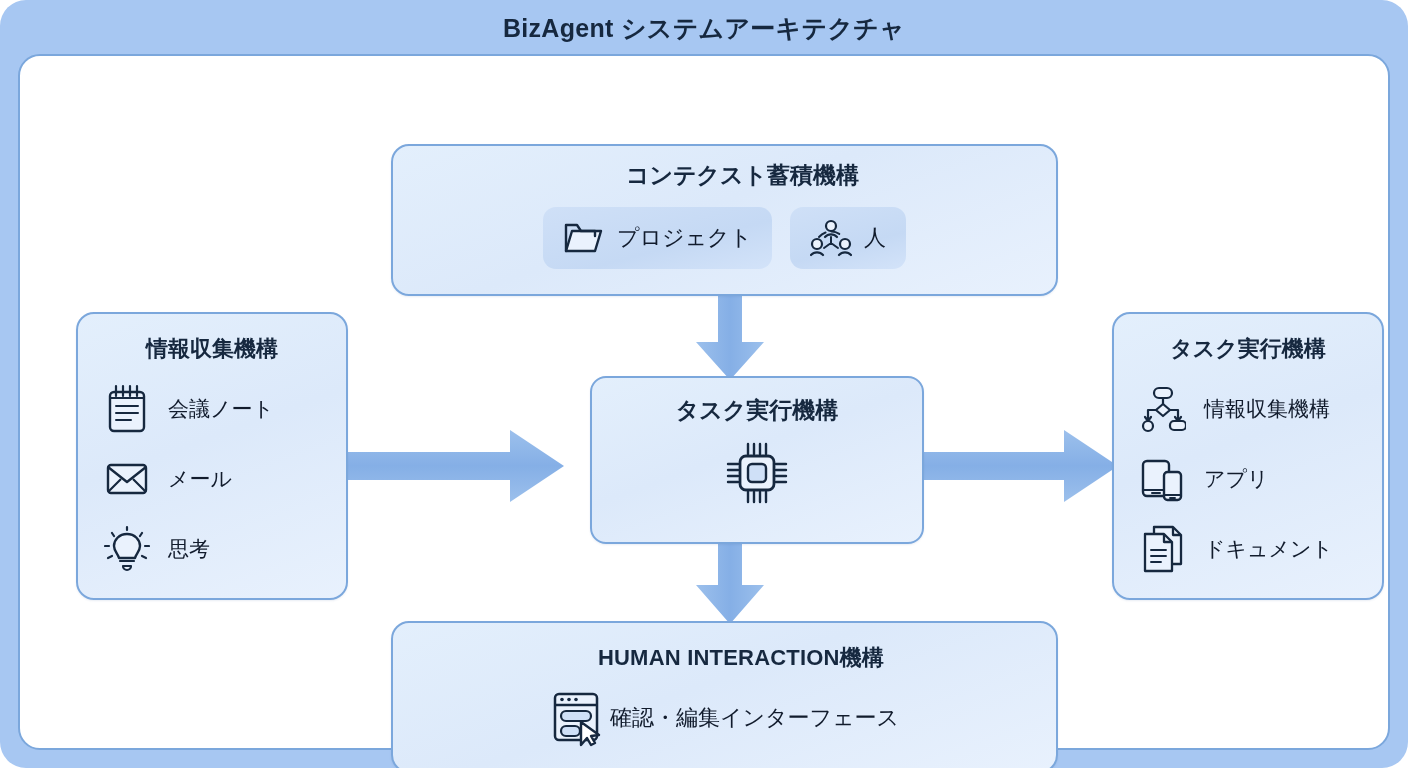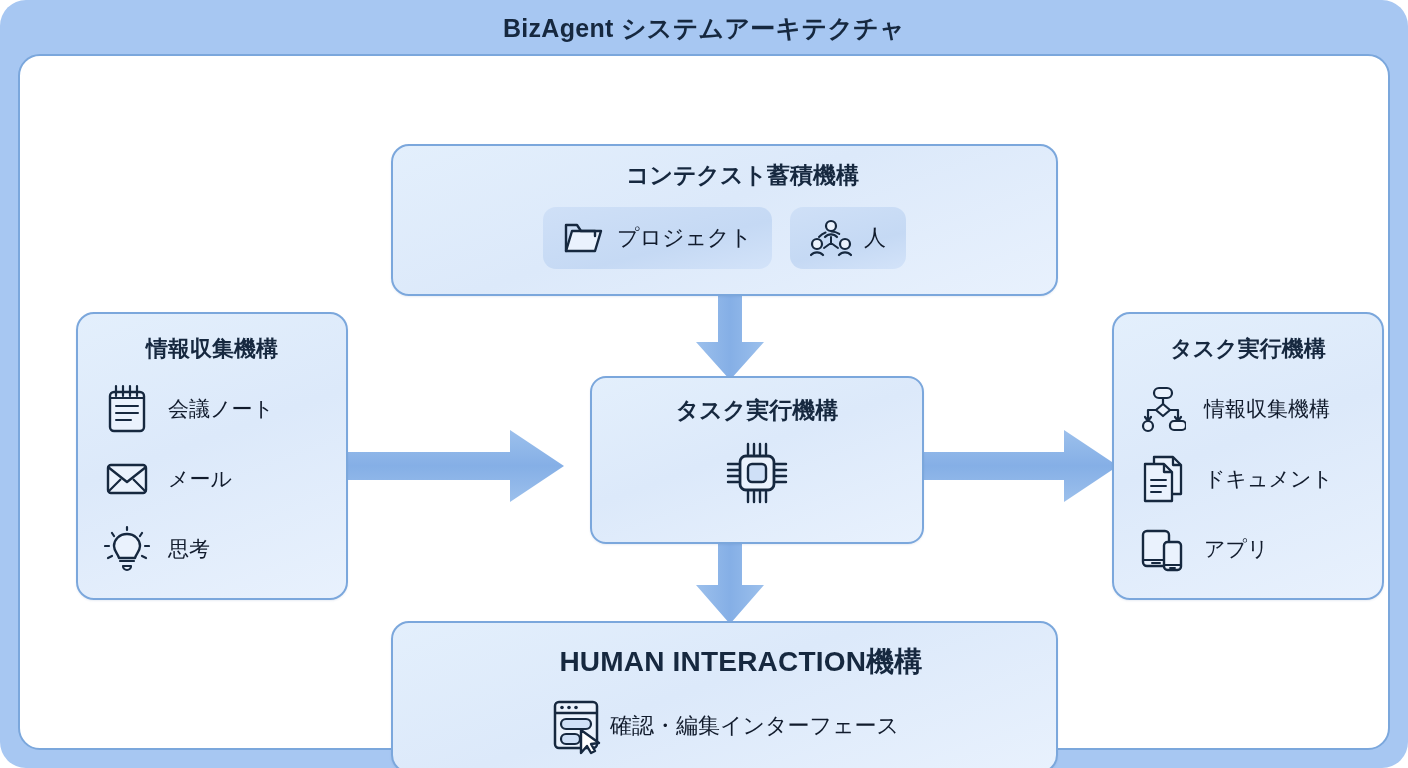--- a/index.html
+++ b/index.html
@@ -157,21 +157,21 @@
 
   
   #human-box {
     left: 371px;
     top: 565px;
     width: 667px;
     height: 152px;
   }
   #human-title {
     margin-top: 20px;
-    font-size: 28px;
+    font-size: 22px;
     letter-spacing: 0.2px;
     padding-left: 33px;
   }
   #human-row {
     display: flex;
     align-items: center;
     justify-content: center;
     gap: 0;
     margin-top: 16px;
   }
@@ -359,43 +359,43 @@
               <path d="M5 32 L8 36 L11 32 M35 32 L38 36 L41 32" fill="none" stroke="#16283f" stroke-width="2.2" stroke-linecap="round" stroke-linejoin="round"></path>
               <circle cx="8" cy="41" r="5" fill="#eaf2fd" stroke="#16283f" stroke-width="2.2"></circle>
               <rect x="30" y="36" width="16" height="9" rx="4" fill="#eaf2fd" stroke="#16283f" stroke-width="2.2"></rect>
             </svg>
           </span>
           <span class="side-label">情報収集機構</span>
         </div>
 
         <div class="side-row">
           <span>
-            <svg width="46" height="50" viewBox="0 0 46 50">
-              <path d="M14 3 L33 3 L41 11 L41 40 L14 40 Z" fill="#eaf2fd" stroke="#16283f" stroke-width="2.3" stroke-linejoin="round"></path>
-              <path d="M33 3 L33 11 L41 11" fill="none" stroke="#16283f" stroke-width="2.3" stroke-linejoin="round"></path>
-              <path d="M5 10 L24 10 L32 18 L32 47 L5 47 Z" fill="#eaf2fd" stroke="#16283f" stroke-width="2.3" stroke-linejoin="round"></path>
-              <path d="M24 10 L24 18 L32 18" fill="none" stroke="#16283f" stroke-width="2.3" stroke-linejoin="round"></path>
-              <path d="M11 26 L26 26 M11 32 L26 32 M11 38 L21 38" stroke="#16283f" stroke-width="1.9" stroke-linecap="round"></path>
-            </svg>
-          </span>
-          <span class="side-label">ドキュメント</span>
-        </div>
-
-        <div class="side-row">
-          <span>
             <svg width="46" height="48" viewBox="0 0 46 48">
               <rect x="3" y="6" width="26" height="35" rx="4" fill="#eaf2fd" stroke="#16283f" stroke-width="2.4"></rect>
               <path d="M3 35 L29 35" stroke="#16283f" stroke-width="2"></path>
               <path d="M12 38 L20 38" stroke="#16283f" stroke-width="2" stroke-linecap="round"></path>
               <rect x="24" y="17" width="17" height="28" rx="3.5" fill="#eaf2fd" stroke="#16283f" stroke-width="2.4"></rect>
               <path d="M24 40 L41 40" stroke="#16283f" stroke-width="2"></path>
               <path d="M30 43 L35 43" stroke="#16283f" stroke-width="1.9" stroke-linecap="round"></path>
             </svg>
           </span>
           <span class="side-label">アプリ</span>
+        </div>
+
+        <div class="side-row">
+          <span>
+            <svg width="46" height="50" viewBox="0 0 46 50">
+              <path d="M14 3 L33 3 L41 11 L41 40 L14 40 Z" fill="#eaf2fd" stroke="#16283f" stroke-width="2.3" stroke-linejoin="round"></path>
+              <path d="M33 3 L33 11 L41 11" fill="none" stroke="#16283f" stroke-width="2.3" stroke-linejoin="round"></path>
+              <path d="M5 10 L24 10 L32 18 L32 47 L5 47 Z" fill="#eaf2fd" stroke="#16283f" stroke-width="2.3" stroke-linejoin="round"></path>
+              <path d="M24 10 L24 18 L32 18" fill="none" stroke="#16283f" stroke-width="2.3" stroke-linejoin="round"></path>
+              <path d="M11 26 L26 26 M11 32 L26 32 M11 38 L21 38" stroke="#16283f" stroke-width="1.9" stroke-linecap="round"></path>
+            </svg>
+          </span>
+          <span class="side-label">ドキュメント</span>
         </div>
 
       </div>
     </div>
 
     <div class="box" id="human-box">
       <div class="box-title" id="human-title">HUMAN INTERACTION機構</div>
       <div id="human-row">
         <span>
           <svg width="60" height="58" viewBox="0 0 60 58">

